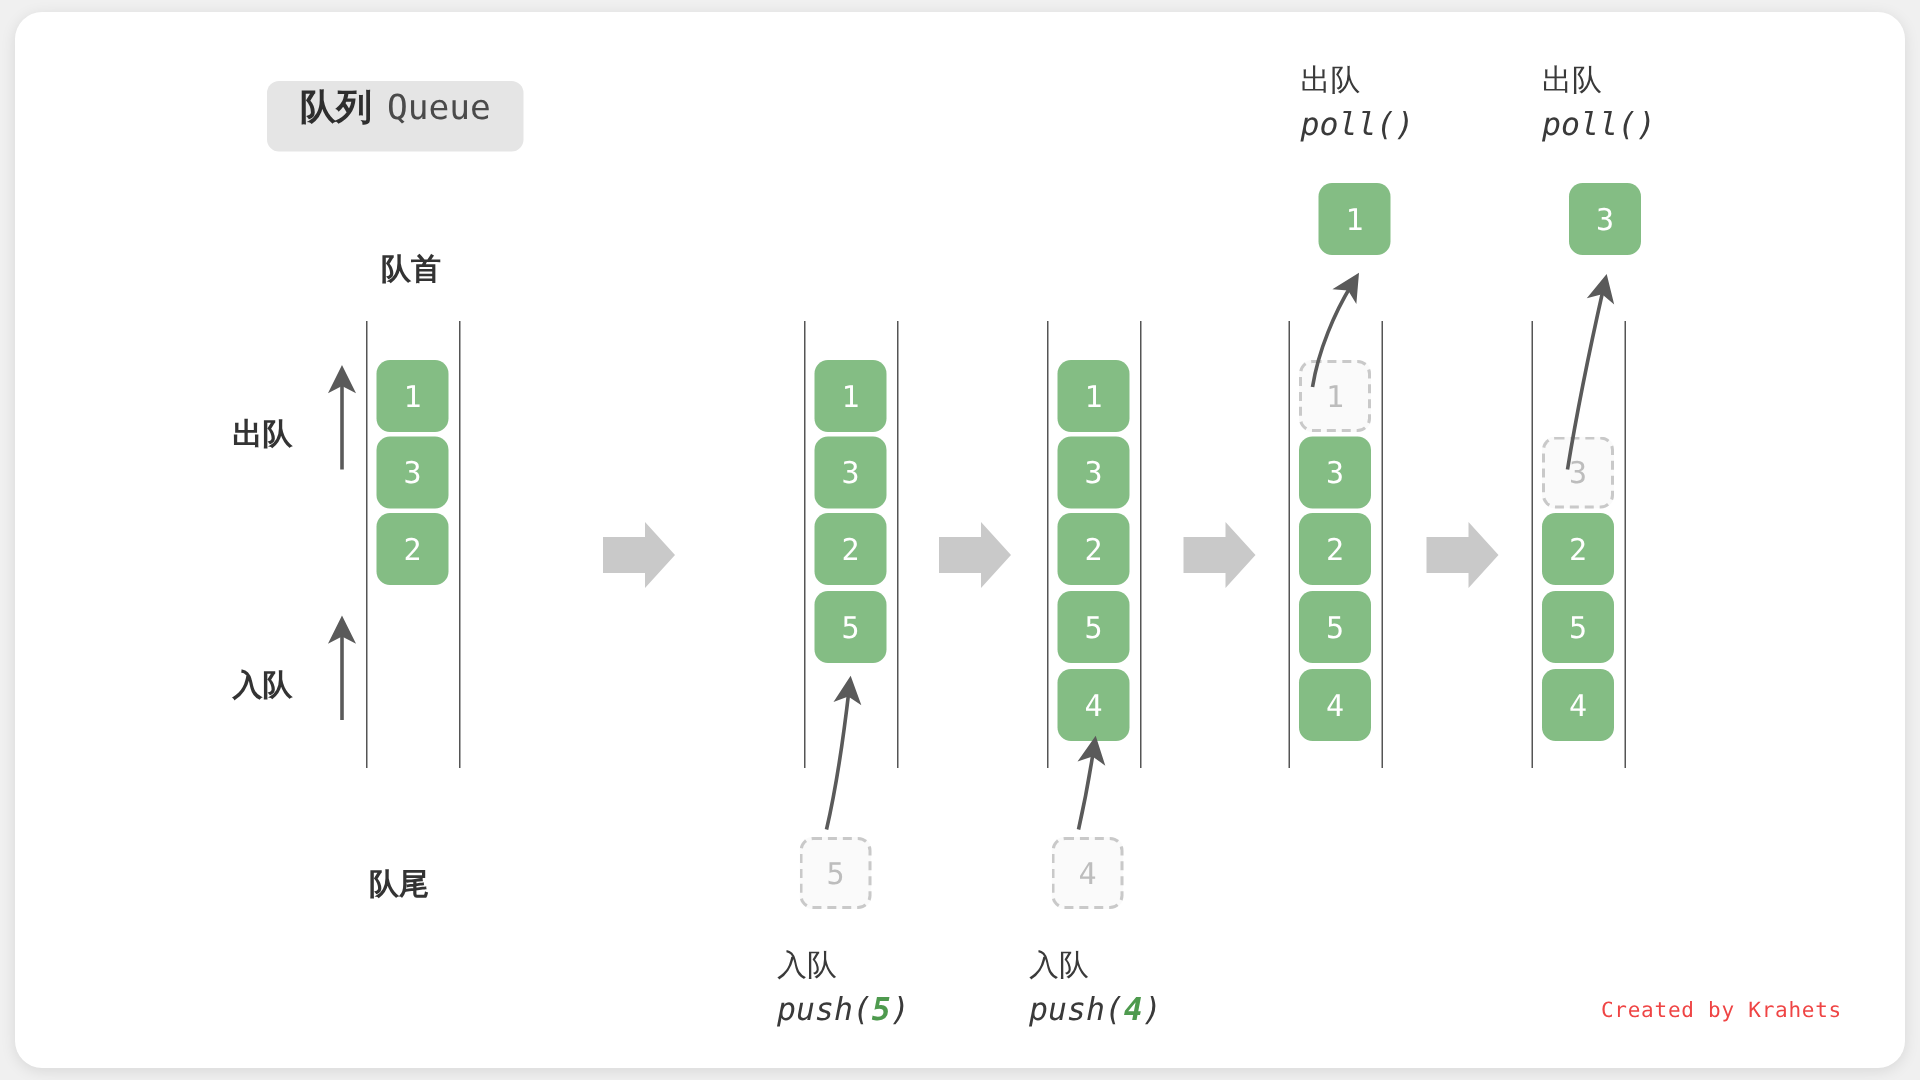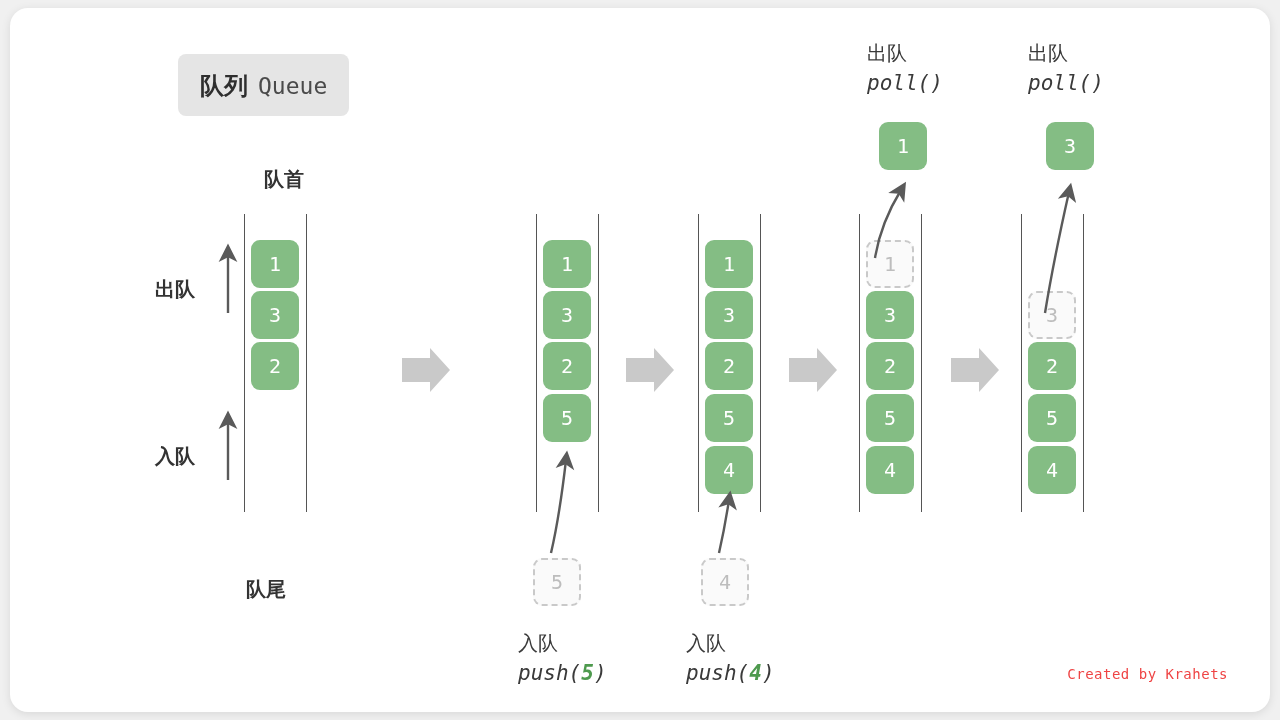--- a/index.html
+++ b/index.html
@@ -24,21 +24,21 @@
     background: #ffffff;
     border-radius: 18px;
     box-shadow: 0 2px 10px rgba(0,0,0,0.10);
   }
 
   
   .title-badge {
     position: absolute;
     left: 168px;
     top: 46px;
-    padding: 16px 22px 14px 22px;
+    padding: 1px 22px 14px 22px;
     background: #e5e5e5;
     border-radius: 8px;
     display: flex;
     align-items: baseline;
     gap: 10px;
     white-space: nowrap;
   }
   .title-cn {
     font-size: 24px;
     font-weight: bold;
@@ -173,21 +173,21 @@
 <body>
 
 <div id="canvas">
   <div id="card">
 
     <div class="title-badge">
       <span class="title-cn">队列</span>
       <span class="title-en">Queue</span>
     </div>
 
-    <div class="cn-label" style="left:254px; top:158px;">队首</div>
+    <div class="cn-label" style="left:244px; top:158px;">队首</div>
     <div class="cn-label" style="left:236px; top:568px;">队尾</div>
     <div class="cn-label" style="left:145px; top:268px;">出队</div>
     <div class="cn-label" style="left:145px; top:435px;">入队</div>
 
     <div class="queue-col" style="left:234px; top:206px;">
       <div class="rail left"></div>
       <div class="rail right"></div>
       <div class="cell filled" style="top:26px;">1</div>
       <div class="cell filled" style="top:77px;">3</div>
       <div class="cell filled" style="top:128px;">2</div>

